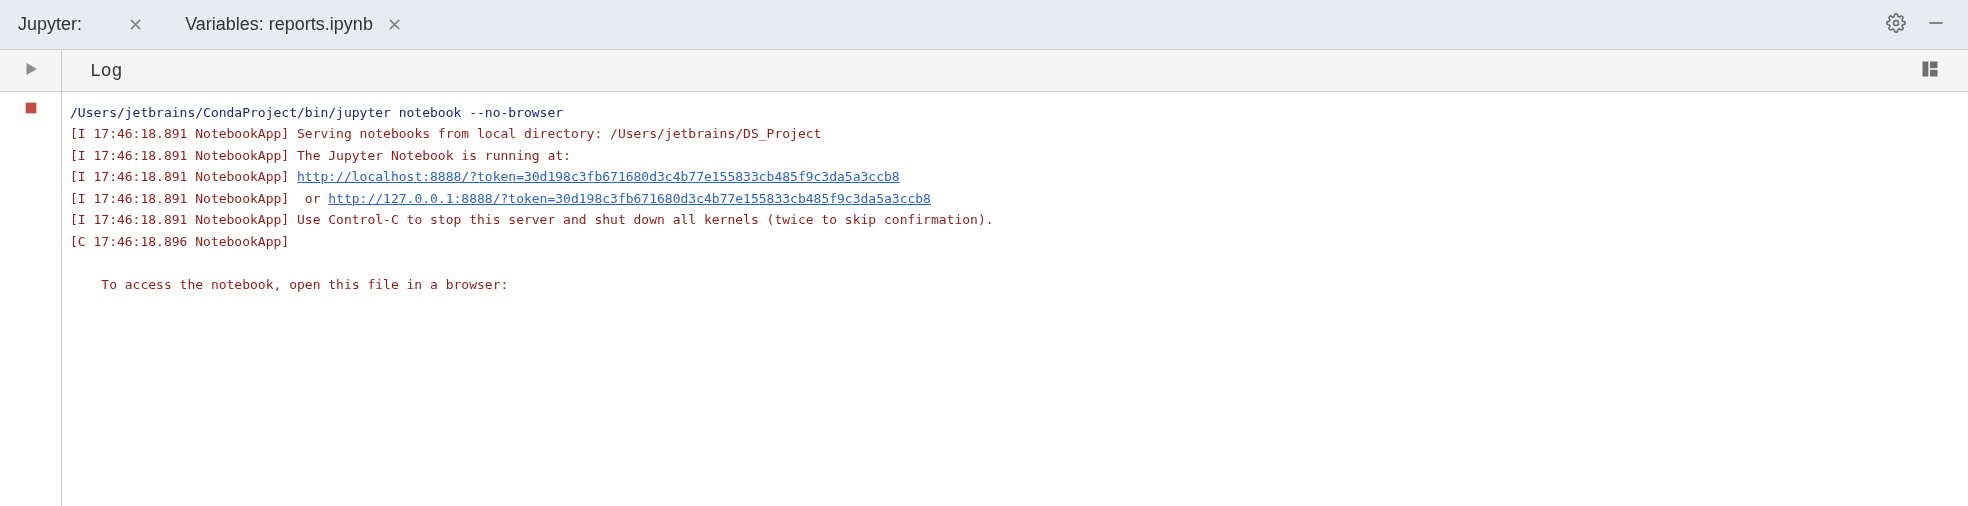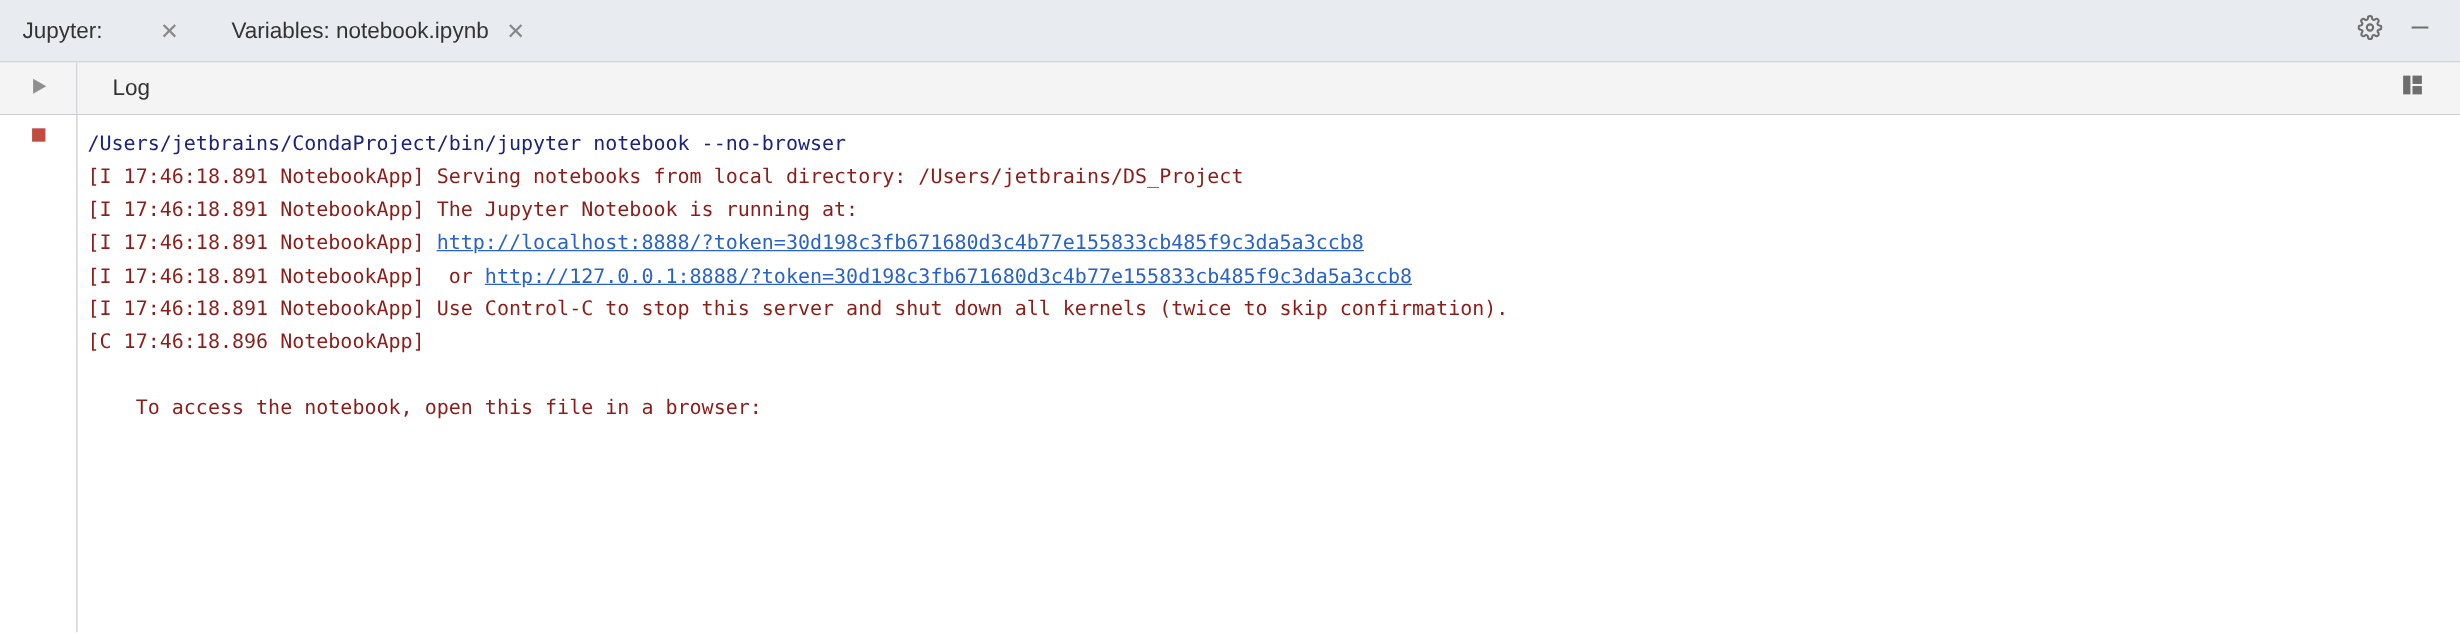--- a/index.html
+++ b/index.html
@@ -85,34 +85,35 @@
       flex: 1;
       display: flex;
       align-items: center;
       padding: 0 28px;
       background: #f4f4f4;
       justify-content: space-between;
     }
     .log-label {
       font-size: 18px;
       color: #333;
+      font-family: Liberation Mono, monospace;
     }
     .layout-icon {
       color: #6e6e6e;
       cursor: pointer;
     }
     .main {
       display: flex;
       height: calc(100% - 92px);
     }
     .console {
       flex: 1;
       padding: 10px 10px 10px 8px;
       font-family: "Menlo", "Monaco", "Consolas", monospace;
-      font-size: 16px;
+      font-size: 13px;
       line-height: 1.65;
       white-space: pre;
       overflow: hidden;
       color: #333;
     }
     .cmd {
       color: #1a237e;
     }
     .log-info {
       color: #8c1d18;
@@ -125,21 +126,21 @@
   </style>
 </head>
 <body>
 
 <div class="top-bar">
   <span class="top-label">Jupyter:</span>
   <div class="tab">
     <span class="tab-close">✕</span>
   </div>
   <div class="tab">
-    <span>Variables: notebook.ipynb</span>
+    <span>Variables: reports.ipynb</span>
     <span class="tab-close">✕</span>
   </div>
   <div class="spacer"></div>
   <span class="top-icon">
     <svg width="20" height="20" viewBox="0 0 24 24" fill="none" stroke="currentColor" stroke-width="2">
         <circle cx="12" cy="12" r="3"></circle>
         <path d="M19.4 15a1.65 1.65 0 0 0 .33 1.82l.06.06a2 2 0 1 1-2.83 2.83l-.06-.06a1.65 1.65 0 0 0-1.82-.33 1.65 1.65 0 0 0-1 1.51V21a2 2 0 0 1-4 0v-.09A1.65 1.65 0 0 0 9 19.4a1.65 1.65 0 0 0-1.82.33l-.06.06a2 2 0 1 1-2.83-2.83l.06-.06a1.65 1.65 0 0 0 .33-1.82 1.65 1.65 0 0 0-1.51-1H3a2 2 0 0 1 0-4h.09A1.65 1.65 0 0 0 4.6 9a1.65 1.65 0 0 0-.33-1.82l-.06-.06a2 2 0 1 1 2.83-2.83l.06.06a1.65 1.65 0 0 0 1.82.33H9a1.65 1.65 0 0 0 1-1.51V3a2 2 0 0 1 4 0v.09a1.65 1.65 0 0 0 1 1.51 1.65 1.65 0 0 0 1.82-.33l.06-.06a2 2 0 1 1 2.83 2.83l-.06.06a1.65 1.65 0 0 0-.33 1.82V9a1.65 1.65 0 0 0 1.51 1H21a2 2 0 0 1 0 4h-.09a1.65 1.65 0 0 0-1.51 1z"></path>
       </svg>
   </span>
   <span class="top-icon">

